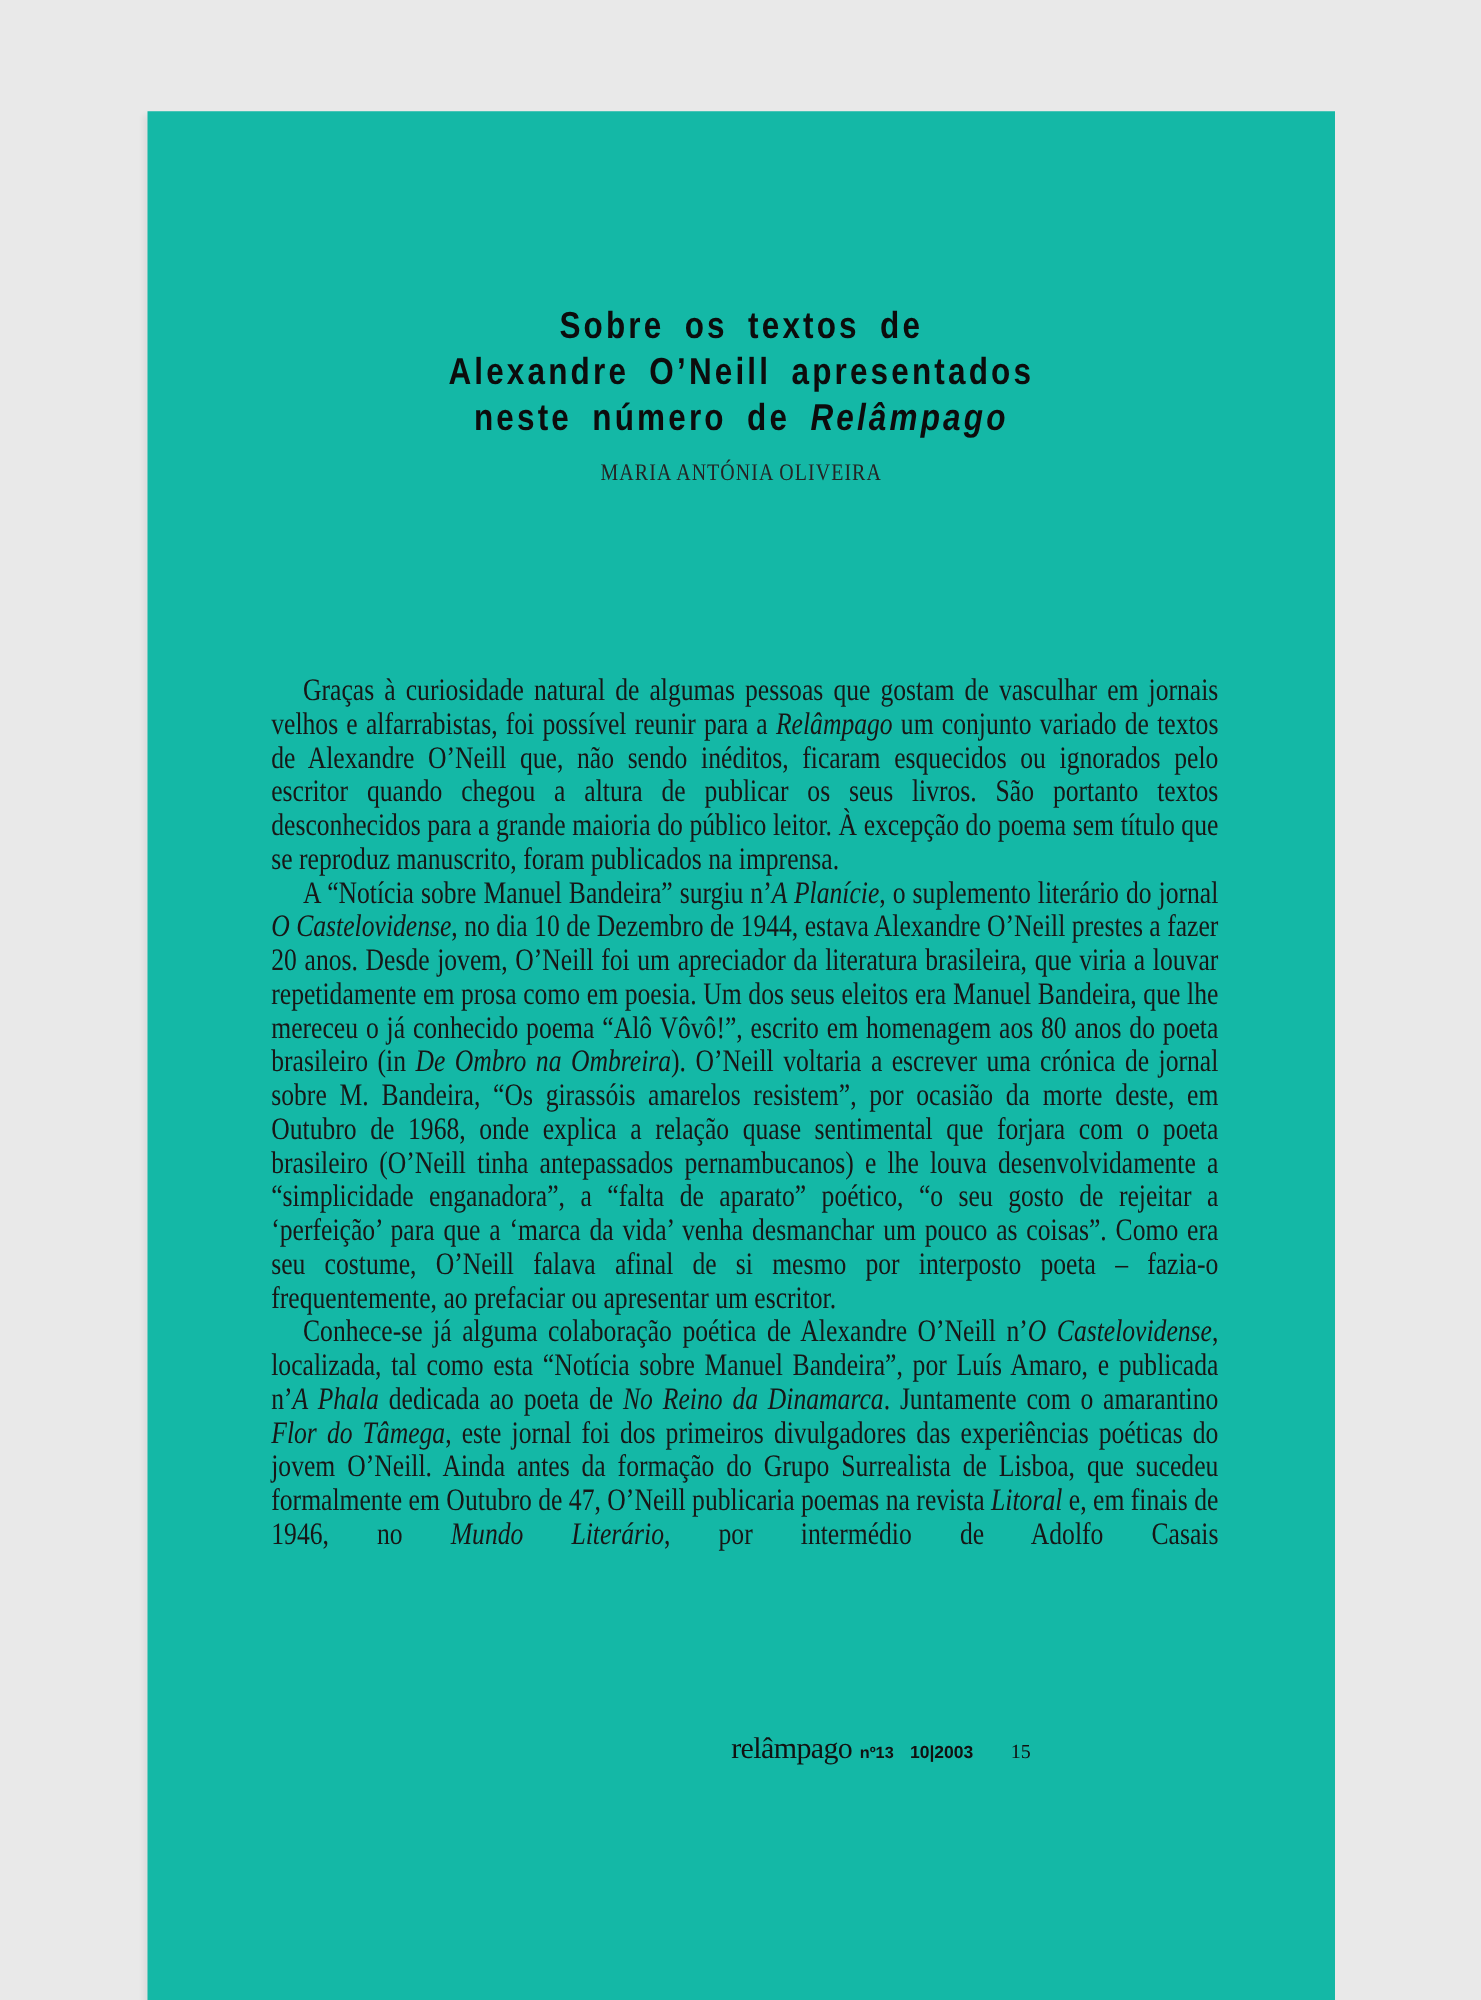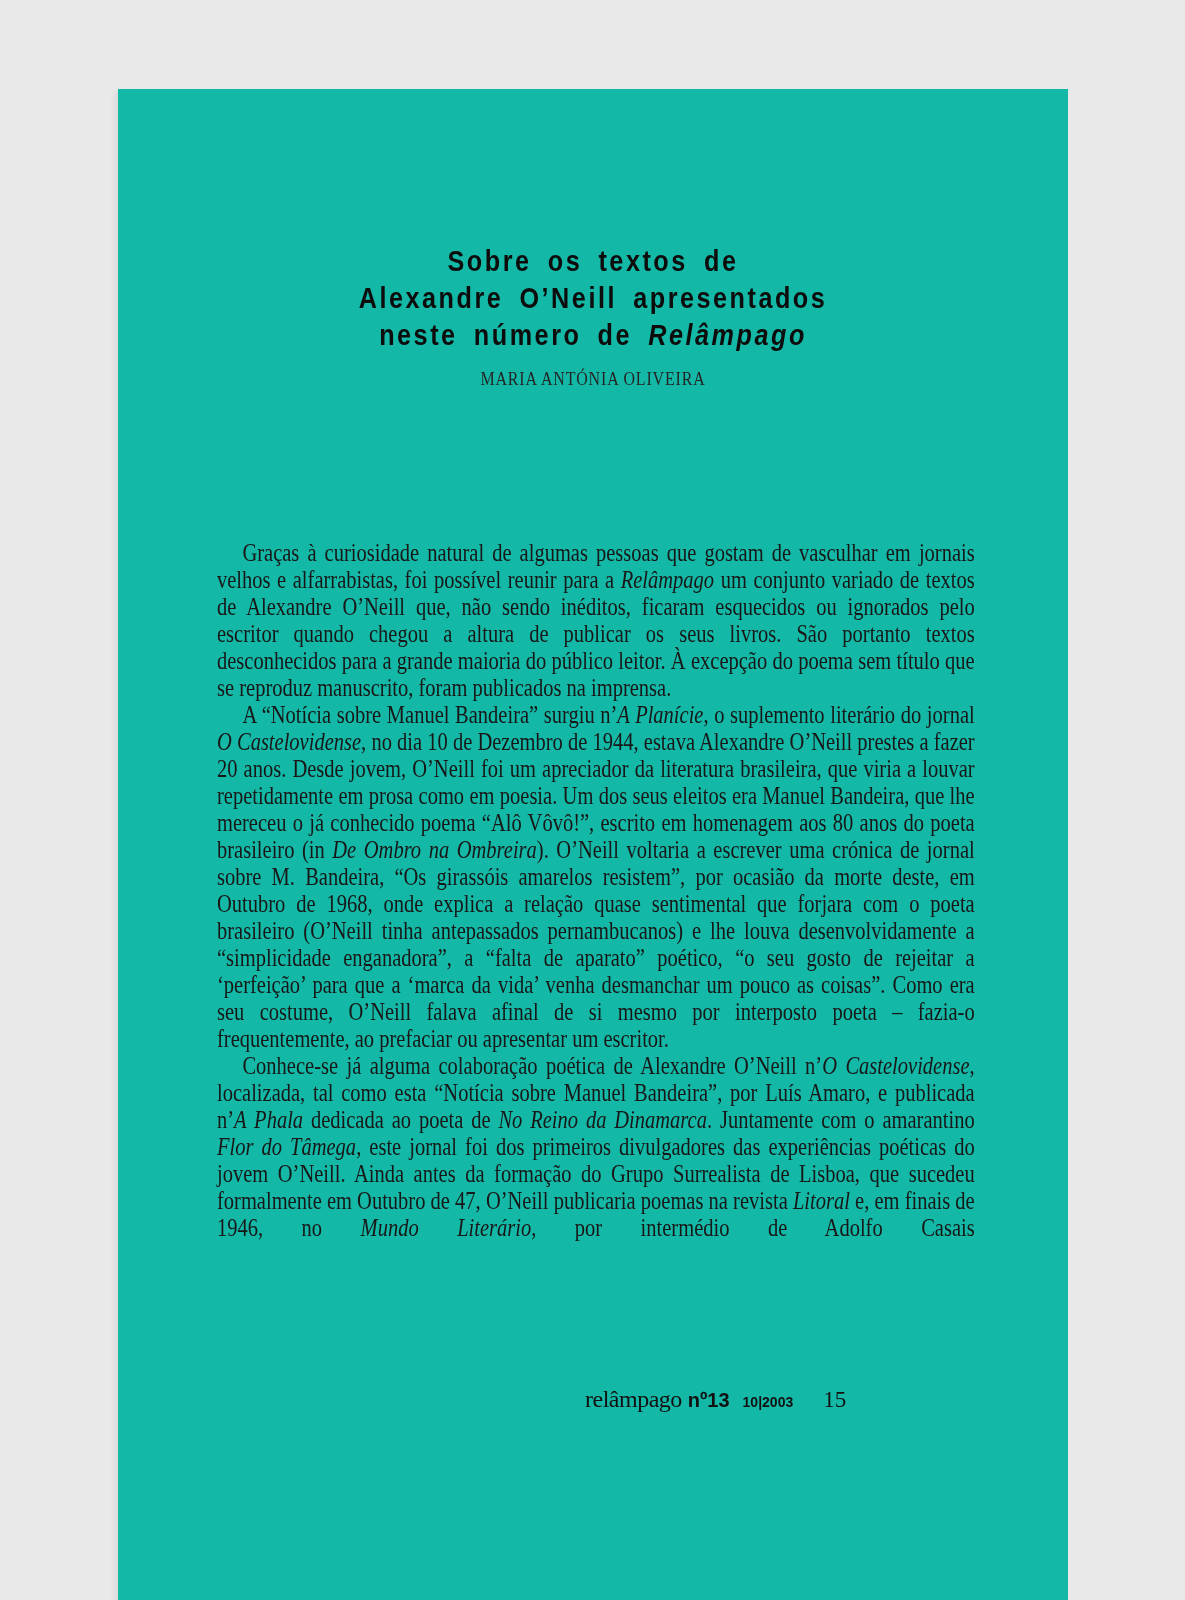--- a/index.html
+++ b/index.html
@@ -80,31 +80,31 @@
     color: #111111;
   }
   .page-footer > span { vertical-align: baseline; }
   .footer-journal {
     font-size: 24px;
     letter-spacing: -0.5px;
   }
   .footer-issue {
     font-family: "Liberation Sans", sans-serif;
     font-weight: bold;
-    font-size: 20px;
+    font-size: 13px;
     margin-left: 6px;
   }
   .footer-date {
     font-family: "Liberation Sans", sans-serif;
     font-weight: bold;
     font-size: 14px;
     margin-left: 13px;
   }
   .footer-page {
-    font-size: 23px;
+    font-size: 16px;
     margin-left: 30px;
   }
   i { font-style: italic; }
 </style>
 </head>
 <body>
 
 <div class="canvas">
   <div class="paper">
 

